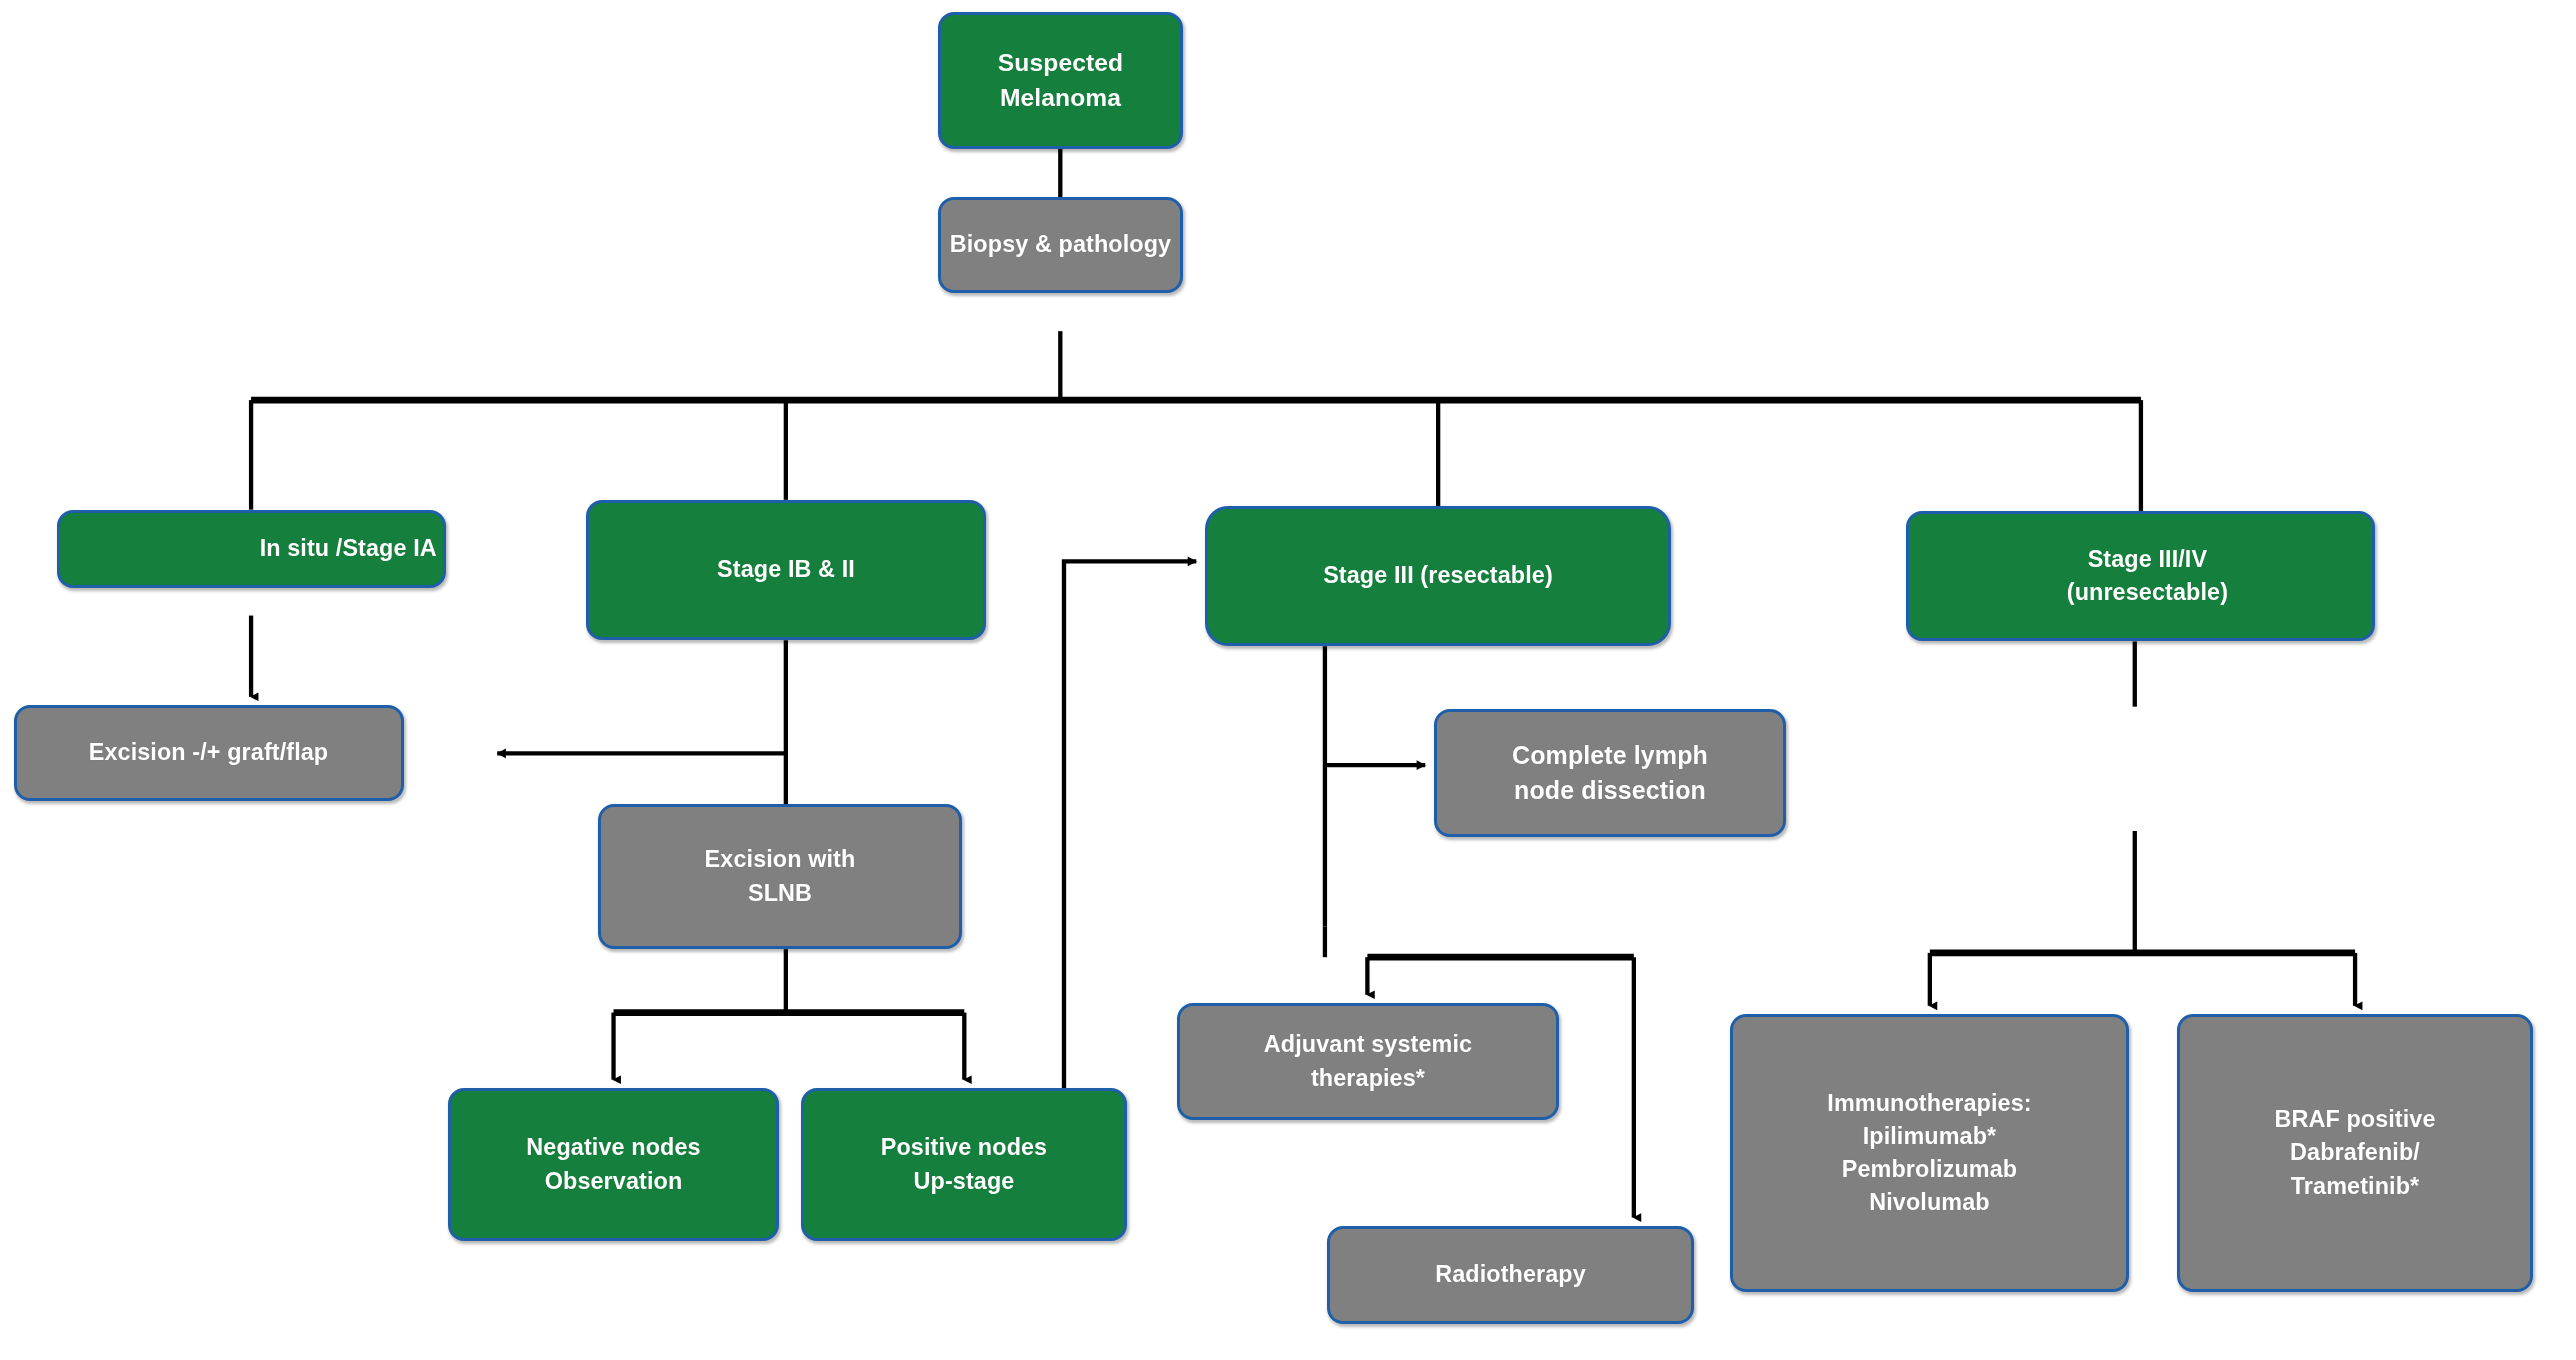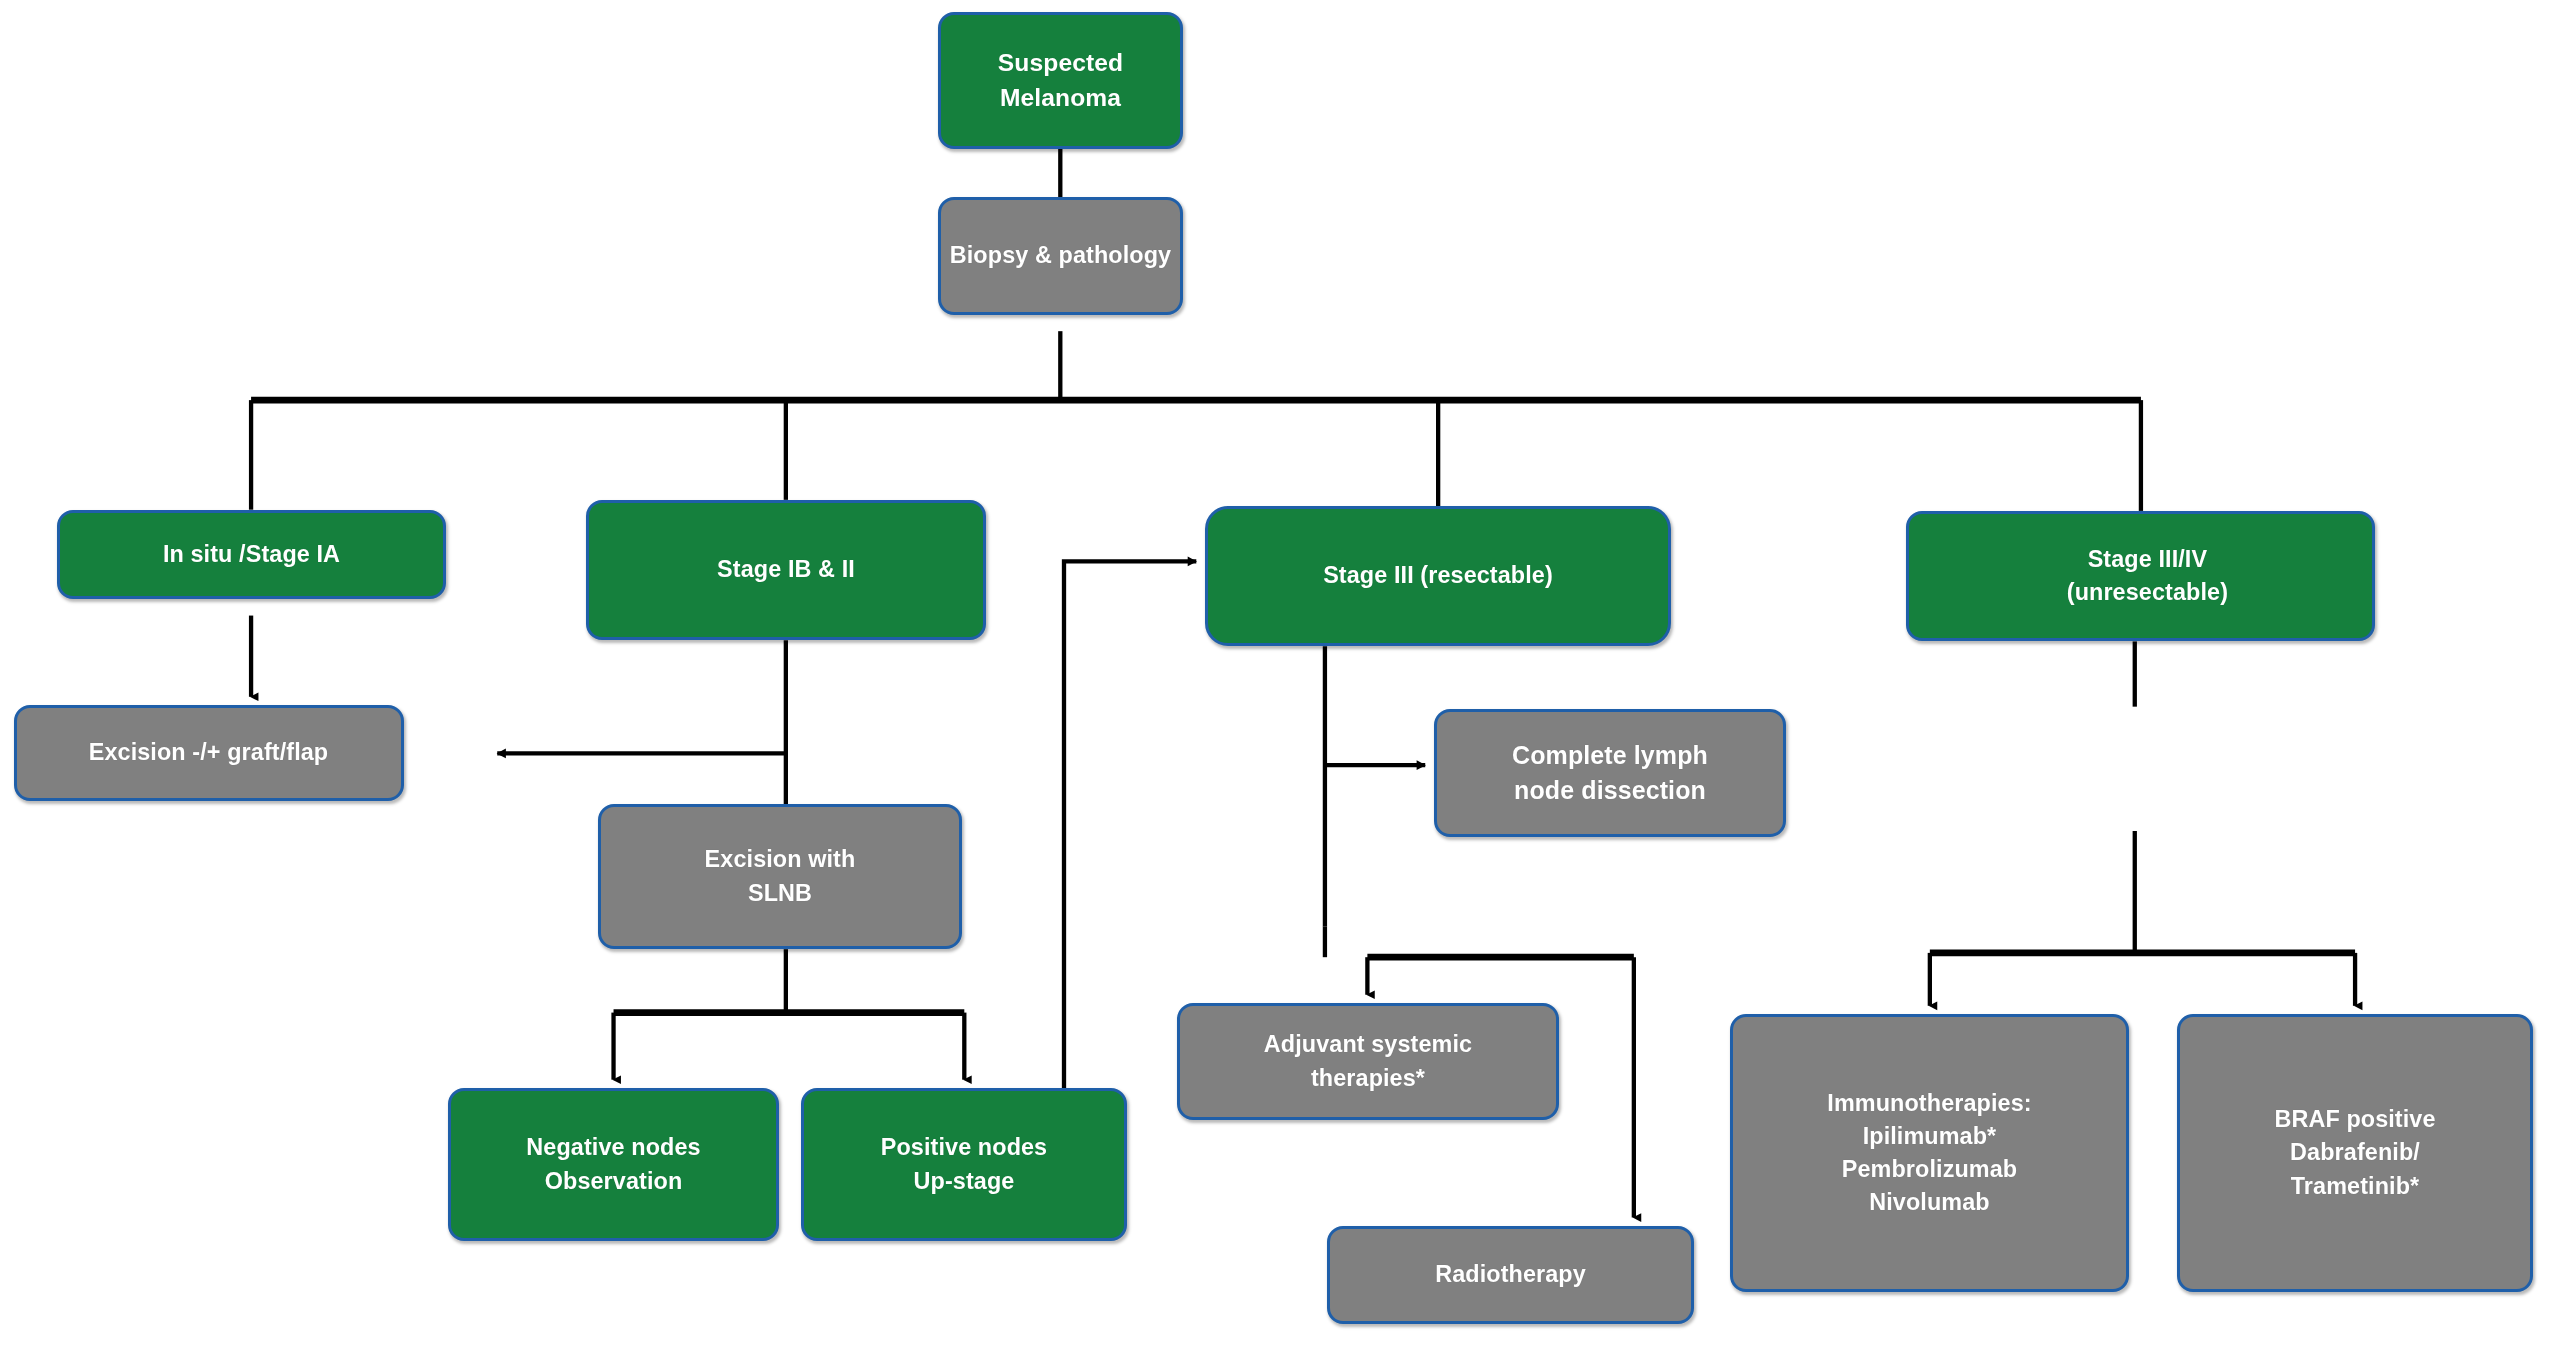--- a/index.html
+++ b/index.html
@@ -103,27 +103,27 @@
       <path d="M3827,1548 L3827,1634" marker-end="url(#arrowdown)"></path>
     </g>
   </svg>
 
   <div class="node blue" style="left:938px;top:12.3px;width:245px;height:137px;font-size:24.6px;">
     <span class="lbl">
         <span class="ln">Suspected Melanoma</span>
       </span>
   </div>
 
-  <div class="node gray" style="left:938px;top:197px;width:245px;height:118px;font-size:23.4px;">
+  <div class="node gray" style="left:938px;top:197px;width:245px;height:96px;font-size:23.4px;">
     <span class="lbl">
         <span class="ln">Biopsy &amp; pathology</span>
       </span>
   </div>
 
-  <div class="node blue" style="left:57px;top:510px;width:389px;height:89px;font-size:23.4px;">
+  <div class="node blue" style="left:57px;top:510px;width:389px;height:78px;font-size:23.4px;text-align:right;">
     <span class="lbl">
         <span class="ln">In situ /Stage IA</span>
       </span>
   </div>
 
   <div class="node blue" style="left:586px;top:500px;width:400px;height:140px;font-size:23.4px;">
     <span class="lbl">
         <span class="ln">Stage IB &amp; II</span>
       </span>
   </div>

